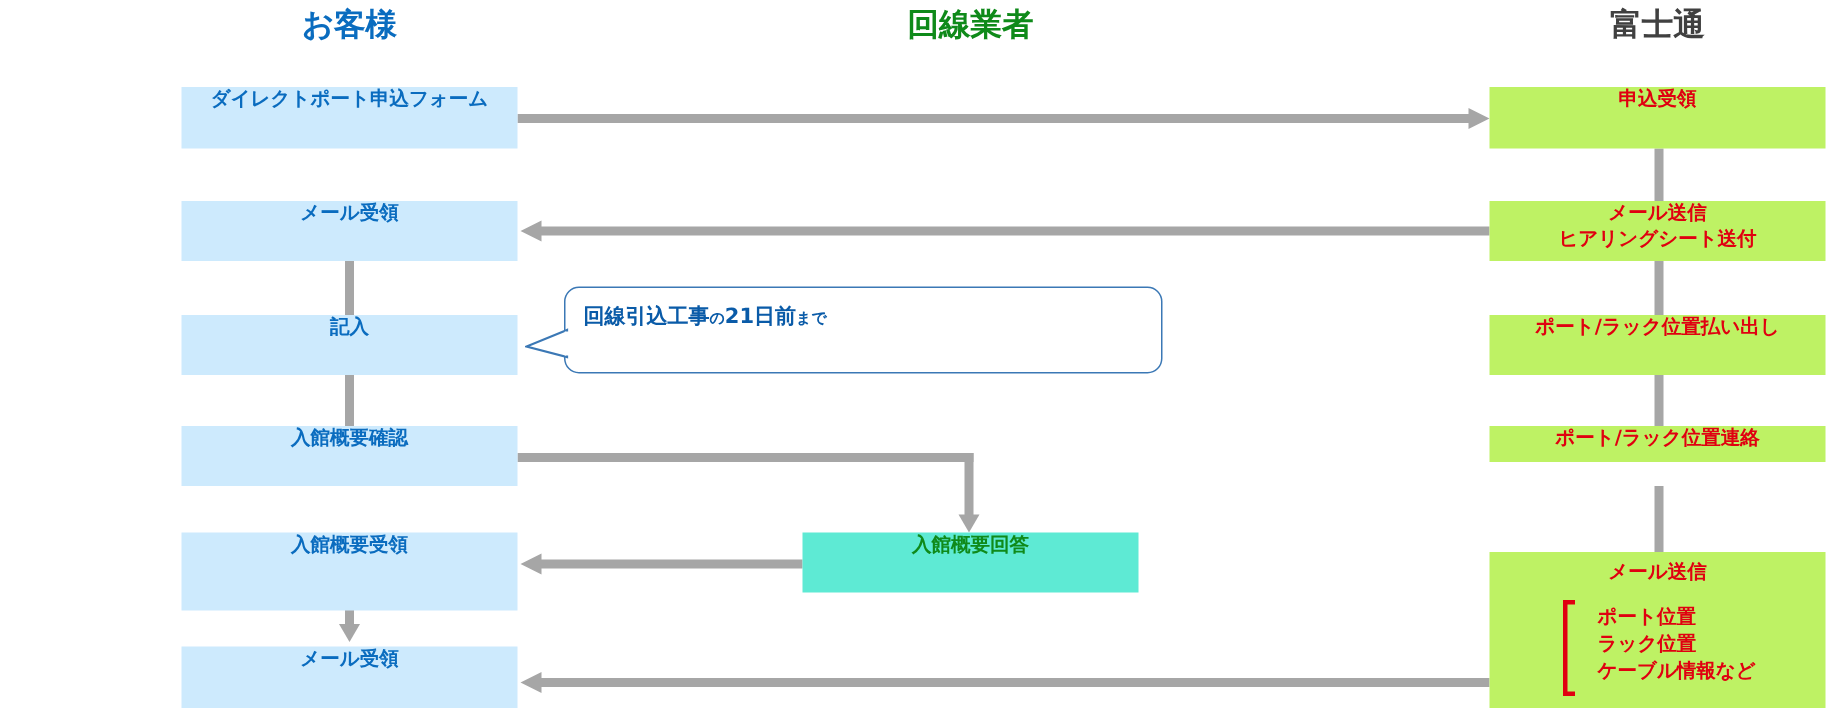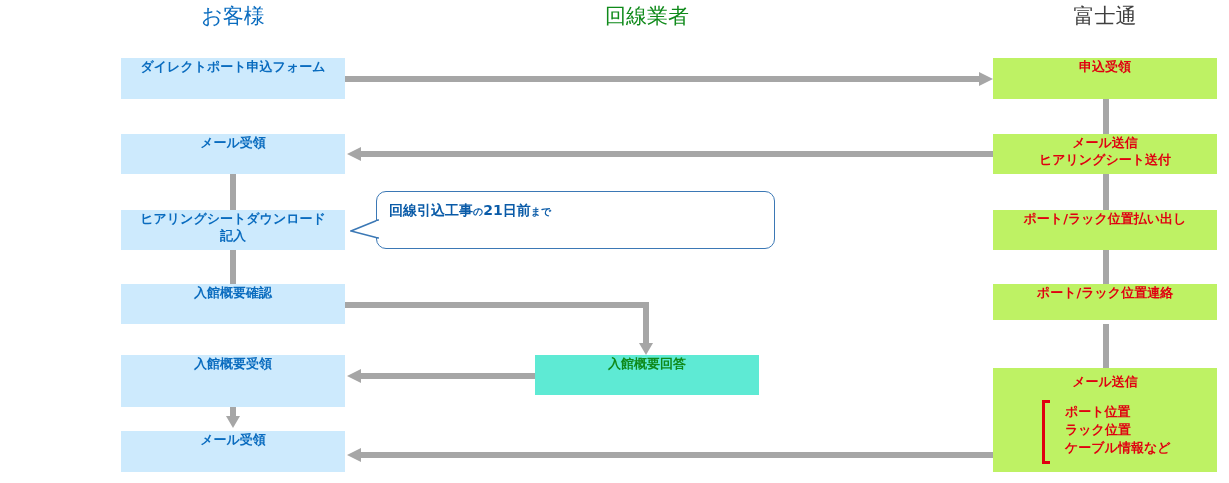--- a/index.html
+++ b/index.html
@@ -1,18 +1,18 @@
 <!DOCTYPE html>
 <html><head>
 <meta charset="utf-8">
 <style>
   html, body { margin: 0; padding: 0; background: #ffffff; }
   body { width: 1229px; height: 483px; position: relative; overflow: hidden;
          font-family: "DejaVu Sans", "Liberation Sans", sans-serif; }
-  .lane-title { position: absolute; top: 2px; font-size: 21px; font-weight: normal; text-align: center; width: 240px; }
+  .lane-title { position: absolute; top: 2px; font-size: 21px; font-weight: bold; text-align: center; width: 240px; }
   .box { position: absolute; display: flex; flex-direction: column; align-items: center; justify-content: flex-start;
          font-size: 13px; font-weight: bold; text-align: center; line-height: 17px; box-sizing: border-box; }
   .cust { background: #cdeafd; color: #0a6cbf; left: 121px; width: 224px; }
   .fuji { background: #bef264; color: #e00010; left: 993px; width: 224px; }
   .vend { background: #5eead4; color: #0f8a1a; }
   .line { position: absolute; background: #a6a6a6; }
   .ah-right { position: absolute; width: 0; height: 0; border-top: 7px solid transparent; border-bottom: 7px solid transparent; border-left: 14px solid #a6a6a6; }
   .ah-left { position: absolute; width: 0; height: 0; border-top: 7px solid transparent; border-bottom: 7px solid transparent; border-right: 14px solid #a6a6a6; }
   .ah-down { position: absolute; width: 0; height: 0; border-left: 7px solid transparent; border-right: 7px solid transparent; border-top: 12px solid #a6a6a6; }
   .callout { position: absolute; left: 376px; top: 191px; width: 399px; height: 58px; border: 1.5px solid #3b78b5;
@@ -56,21 +56,20 @@
 <div class="line" style="left:360px;top:452px;width:633px;height:6px"></div>
 <div class="ah-left" style="left:347px;top:448px"></div>
 
 <div class="box cust" style="top:58px;height:41px">
     <span>ダイレクトポート申込フォーム</span>
   </div>
 <div class="box cust" style="top:134px;height:40px">
     <span>メール受領</span>
   </div>
 <div class="box cust" style="top:210px;height:40px">
-  <span>ヒアリングシートダウンロード</span>
   <span>記入</span>
 </div>
 <div class="box cust" style="top:284px;height:40px">
     <span>入館概要確認</span>
   </div>
 <div class="box cust" style="top:355px;height:52px">
     <span>入館概要受領</span>
   </div>
 <div class="box cust" style="top:431px;height:41px">
     <span>メール受領</span>
@@ -83,21 +82,21 @@
 <div class="box fuji" style="top:58px;height:41px">
     <span>申込受領</span>
   </div>
 <div class="box fuji" style="top:134px;height:40px">
   <span>メール送信</span>
   <span>ヒアリングシート送付</span>
 </div>
 <div class="box fuji" style="top:210px;height:40px">
     <span>ポート/ラック位置払い出し</span>
   </div>
-<div class="box fuji" style="top:284px;height:36px">
+<div class="box fuji" style="top:284px;height:24px">
     <span>ポート/ラック位置連絡</span>
   </div>
 <div class="box fuji" style="top:368px;height:104px;justify-content:flex-start;padding-top:5px">
   <span>メール送信</span>
 </div>
 <div class="bracket"></div>
 <div class="detail">
   <div>ポート位置</div>
   <div>ラック位置</div>
   <div>ケーブル情報など</div>

